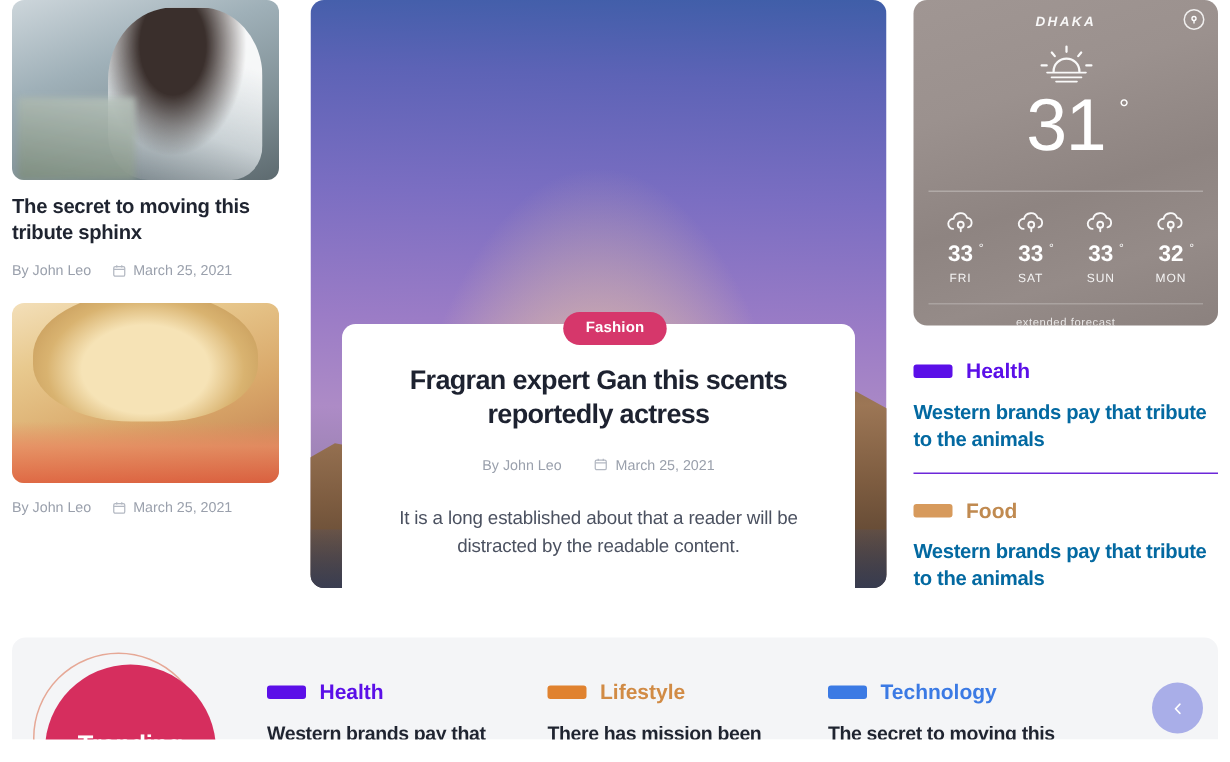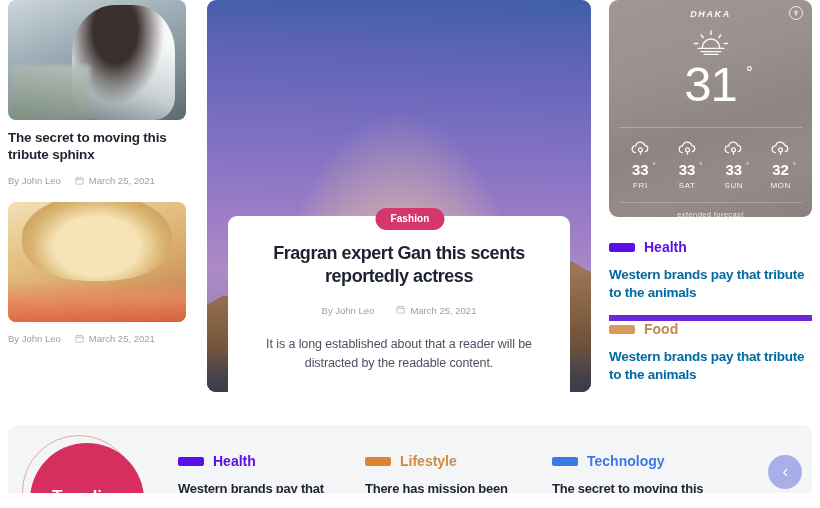--- a/index.html
+++ b/index.html
@@ -133,21 +133,21 @@
   .w-days { display:flex; justify-content:space-around; padding: 10px 8px 0; }
   .w-day { width: 42px; }
   .w-cloud { height: 19px; display:flex; align-items:center; justify-content:center; opacity:.95; }
   .w-dtemp { font-size: 15px; font-weight: 600; margin-top: 4px; position:relative; display:inline-block; }
   .w-dtemp sup { font-size: 8px; position:absolute; top:0px; right:-7px; font-weight:500; }
   .w-dname { font-size: 8px; letter-spacing: .6px; margin-top: 2px; opacity:.9; font-weight:500; }
   .w-div2 { height:1px; background: rgba(255,255,255,.22); margin: 12px 10px 0; }
   .w-ext { font-size: 7.5px; letter-spacing: .4px; margin-top: 7px; opacity:.8; }
 
   .side-post { padding-top: 22px; }
-  .side-post + .side-post { border-top: 6px solid #6d28d9; margin-top: 14px; padding-top: 0; }
+  .side-post + .side-post { border-top: 1px solid #6d28d9; margin-top: 14px; padding-top: 16px; }
   .cat-row { display:flex; align-items:center; gap: 9px; }
   .cat-chip { width: 26px; height: 9px; border-radius: 2px; display:block; }
   .cat-name { font-size: 14px; font-weight: 700; }
   .side-title {
     margin-top: 11px; font-size: 13.5px; font-weight: 700; color:#0369a1;
     line-height: 1.3; letter-spacing: -.25px;
   }
 
   
   .trend-panel {

